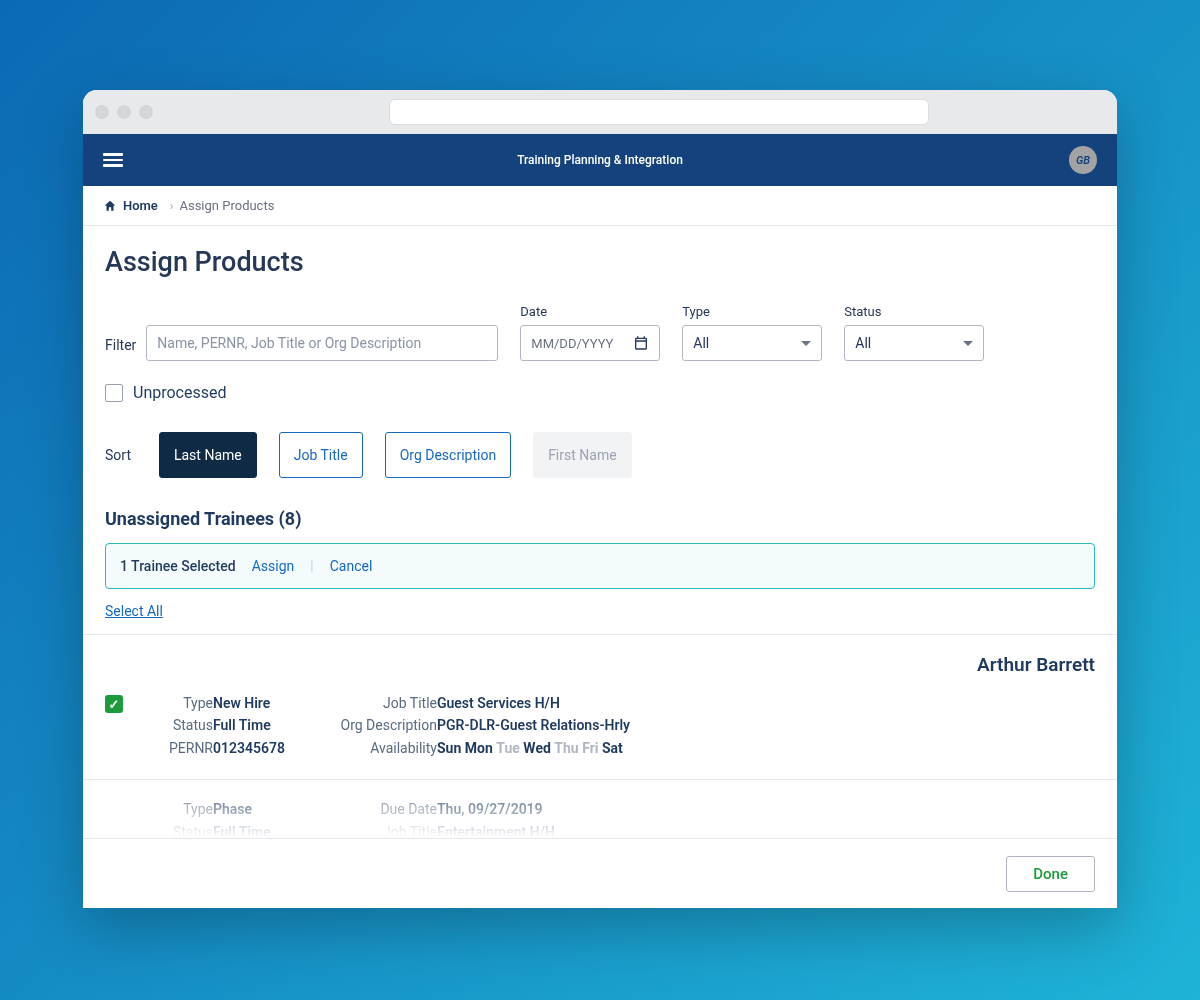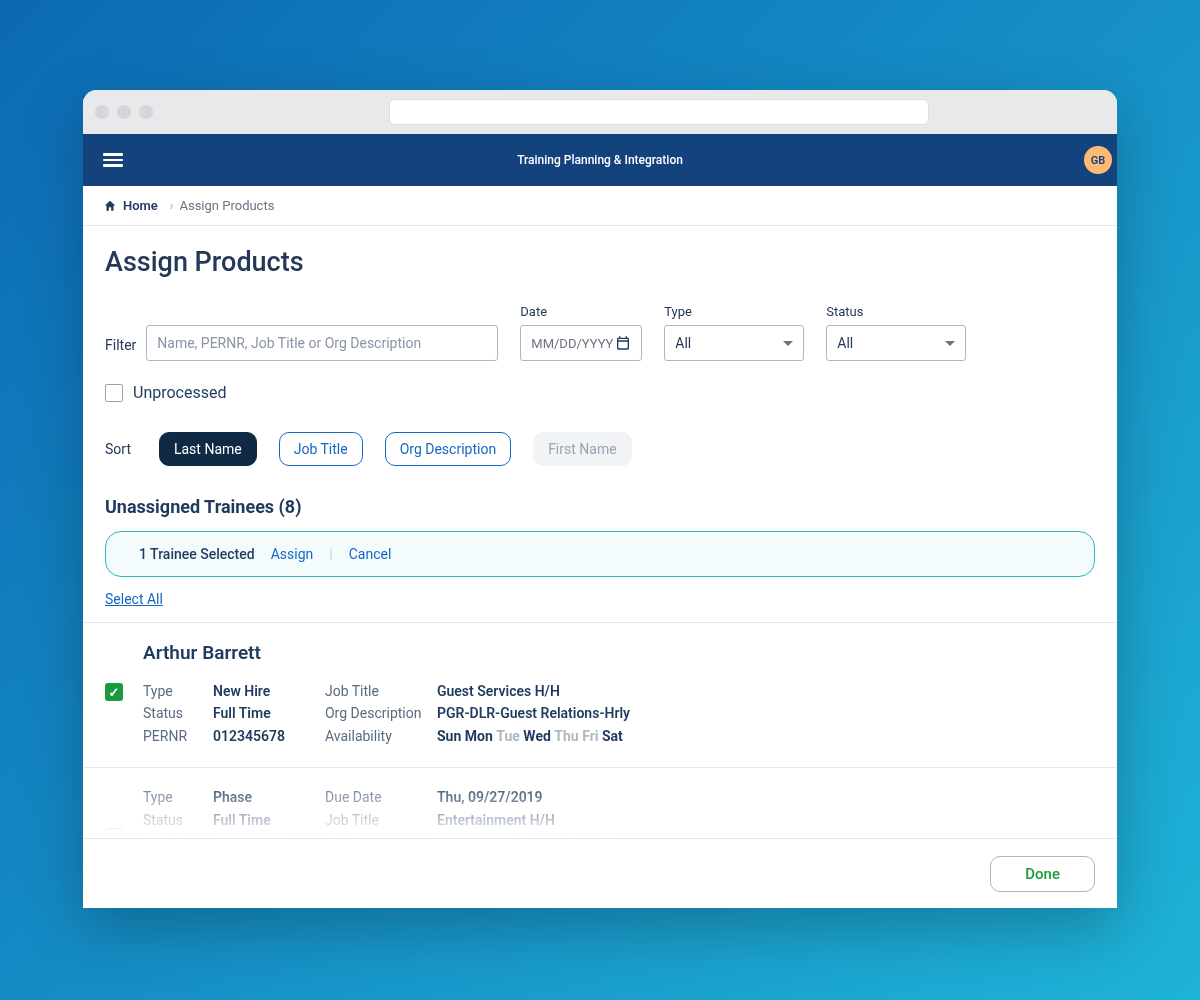--- a/index.html
+++ b/index.html
@@ -31,74 +31,74 @@
   }
   .app-header {
     height: 52px; background: #14427d;
     display: flex; align-items: center; justify-content: center;
     position: relative; color: #fff;
   }
   .hamburger { position: absolute; left: 20px; cursor: pointer; }
   .hamburger div { width: 20px; height: 2.5px; background: #fff; margin: 3px 0; border-radius: 1px;}
   .app-title { font-size: 12px; font-weight: 500; }
   .avatar {
-    position: absolute; right: 5px; width: 28px; height: 28px; border-radius: 50%;
-    background: #fdba74; color: #14427d; font-size: 11px; font-weight: 600;
-    display: flex; align-items: center; justify-content: center;
+    position: absolute; right: 20px; width: 28px; height: 28px; border-radius: 50%;
+    background: #a3a3a3; color: #14427d; font-size: 11px; font-weight: 600;
+    display: flex; align-items: center; justify-content: center; font-style: italic;
   }
   .breadcrumb {
     height: 40px; border-bottom: 1px solid #e5e7eb;
     display: flex; align-items: center; padding: 0 20px; font-size: 13px; color: #6b7280;
   }
   .breadcrumb .home-link { color: #1f3a5f; font-weight: 600; margin: 0 6px;}
   .breadcrumb .sep { color: #9ca3af; margin: 0 6px; font-size: 12px;}
   .breadcrumb svg { flex-shrink:0; }
   .content { flex: 1; overflow-y: auto; padding: 20px 22px 0 22px; color: #1f3a5f; position:relative;}
   h1.page-title { font-size: 27px; font-weight: 500; color: #253858; margin-bottom: 26px; }
   .filters { display: flex; align-items: flex-end; gap: 22px; margin-bottom: 22px; flex-wrap: wrap;}
   .filter-group { display: flex; flex-direction: column; gap: 6px; }
   .filter-label-inline { font-size: 14px; color: #253858; padding-bottom: 8px; margin-right:-12px;}
   .filter-label { font-size: 13px; color: #253858; font-weight: 400;}
   .text-input, .select-input, .date-input {
     height: 36px; border: 1px solid #b0b7c3; border-radius: 3px; padding: 0 10px;
     font-size: 14px; color: #253858; background: #fff;
   }
   .text-input { width: 352px; }
   .text-input::placeholder { color: #8a94a6; }
-  .date-input { width: 122px; display: flex; align-items: center; justify-content: space-between; color:#6b7280; font-size:13px;}
+  .date-input { width: 140px; display: flex; align-items: center; justify-content: space-between; color:#6b7280; font-size:13px;}
   .select-input { width: 140px; display: flex; align-items: center; justify-content: space-between; cursor:pointer;}
   .caret { border: 5px solid transparent; border-top-color: #6b7280; margin-top:5px;}
   .checkbox-row { display: flex; align-items: center; gap: 10px; padding-bottom:8px;}
   .checkbox-box { width: 18px; height: 18px; border: 1.5px solid #9aa3b2; border-radius: 2px; background:#fff;}
   .sort-row { display: flex; align-items: center; gap: 22px; margin-bottom: 30px;}
   .sort-label { font-size: 14px; color: #253858; margin-right: 6px;}
   .sort-btn {
-    height: 34px; padding: 0 14px; border-radius: 10px; font-size: 14px; cursor: pointer;
+    height: 46px; padding: 0 14px; border-radius: 3px; font-size: 14px; cursor: pointer;
     border: 1.5px solid #1768c3; background: #fff; color: #1768c3;
   }
   .sort-btn.active { background: #0f2a44; border-color: #0f2a44; color: #fff; }
   .sort-btn.disabled { background: #f2f3f5; border-color: #f2f3f5; color: #9aa3b2; cursor: default;}
   h2.section-title { font-size: 18px; font-weight: 700; color: #1f3a5f; margin-bottom: 14px;}
   .selection-banner {
-    border: 1.5px solid #29b8c4; background: #f4fbfc; border-radius: 16px;
-    padding: 14px 33px; display: flex; align-items: center; gap: 16px; margin-bottom: 12px;
+    border: 1.5px solid #29b8c4; background: #f4fbfc; border-radius: 4px;
+    padding: 14px 14px; display: flex; align-items: center; gap: 16px; margin-bottom: 12px;
     font-size: 14px;
   }
   .selection-banner .count { color: #1f3a5f; font-weight: 500;}
   .selection-banner a { color: #1768c3; text-decoration: none; cursor:pointer;}
   .selection-banner .divider { color: #cbd2dc; }
   .select-all { color: #1768c3; text-decoration: underline; font-size: 14px; cursor:pointer; display:inline-block;}
   .list-area { margin: 14px -22px 0 -22px; border-top: 1px solid #e5e7eb;}
   .trainee-row { padding: 18px 22px 20px 22px; border-bottom: 1px solid #e5e7eb;}
   .trainee-header { display:flex; align-items:flex-start;}
   .trainee-check { width: 18px; height: 18px; border-radius: 3px; margin-top: 42px; flex-shrink:0; cursor:pointer;}
   .trainee-check.checked { background: #1a9b3c; border: none; display:flex; align-items:center; justify-content:center;}
   .trainee-check.checked::after { content: "✓"; color:#fff; font-size:13px; font-weight:bold;}
   .trainee-check.unchecked { border: 1.5px solid #9aa3b2; background:#fff;}
-  .trainee-body { margin-left: 20px; flex:1;}
+  .trainee-body { margin-left: 20px; flex:1;text-align:right;}
   .trainee-name { font-size: 19px; font-weight: 600; color: #1f3a5f; margin-bottom: 16px;}
   .trainee-cols { display:flex; gap: 40px;}
   .col { font-size: 14px; line-height: 1.6;}
   .col .row { display:flex;}
   .col .lbl { color: #5a6b82; width: 70px;}
   .col.wide .lbl { width: 112px;}
   .col .val { color: #1f3a5f; font-weight: 600;}
   .avail span { font-weight: 700; color:#1f3a5f;}
   .avail span.off { color:#b0b7c3;}
   .footer-bar {
@@ -106,21 +106,21 @@
     background: #fff; border-top: 1px solid #e5e7eb;
     display:flex; align-items:center; justify-content:flex-end; padding: 0 22px;
     pointer-events:none;
   }
   .footer-fade {
     position:absolute; bottom:70px; left:0; right:0; height:60px;
     background: linear-gradient(to bottom, rgba(255,255,255,0), rgba(255,255,255,1));
     pointer-events:none;
   }
   .done-btn {
-    height: 36px; padding: 0 34px; border: 1px solid #b0b7c3; border-radius: 10px;
+    height: 36px; padding: 0 26px; border: 1px solid #b0b7c3; border-radius: 3px;
     background:#fff; color:#1a9b3c; font-size: 15px; font-weight: 500; cursor:pointer;
     pointer-events:auto;
   }
   .cal-icon { width:16px; height:16px; flex-shrink:0;}
 </style>
 </head>
 <body>
 
 <div class="window">
 

